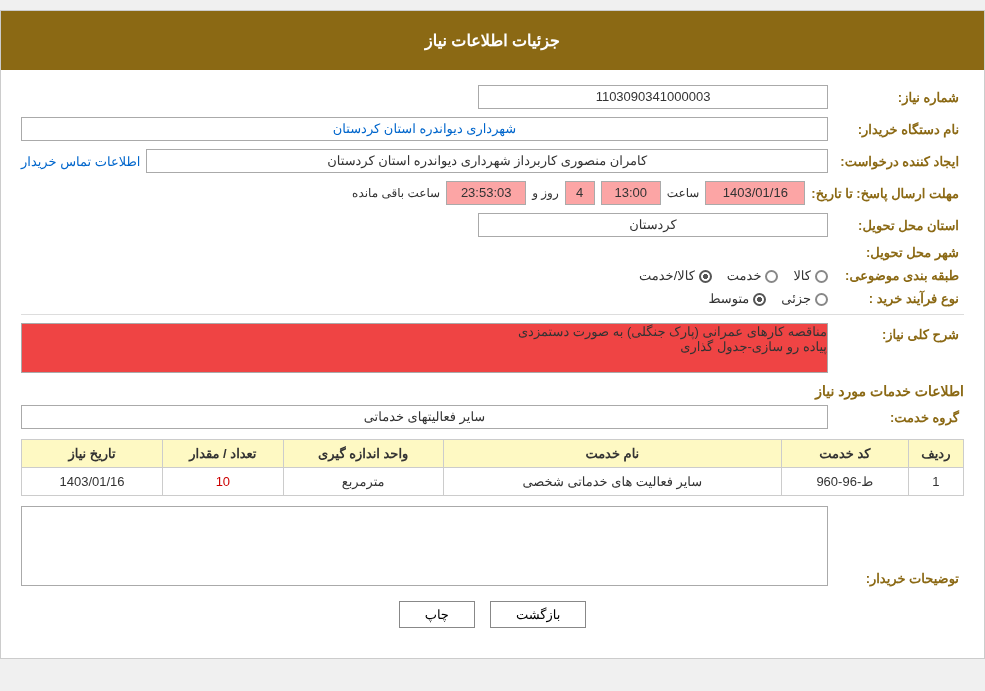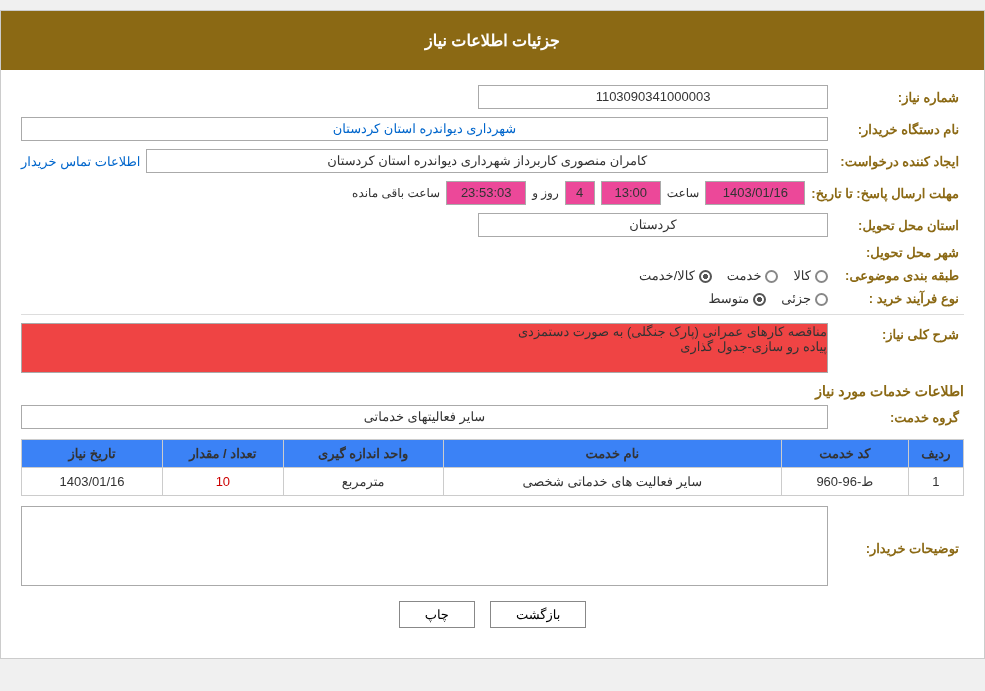--- a/index.html
+++ b/index.html
@@ -56,21 +56,21 @@
     }
     .datetime-row {
       display: flex;
       align-items: center;
       gap: 6px;
       flex: 1;
     }
     .datetime-box {
       border: 1px solid #aaa;
       padding: 3px 8px;
-      background: #ec4899;
+      background: #fca5a5;
       min-height: 24px;
       text-align: center;
     }
     .small-label {
       white-space: nowrap;
       font-size: 12px;
     }
     .section-title {
       color: #8B6914;
       font-weight: bold;
@@ -116,21 +116,21 @@
     }
     .table-section {
       margin-top: 10px;
     }
     .data-table {
       width: 100%;
       border-collapse: collapse;
       direction: rtl;
     }
     .data-table th {
-      background: #3b82f6;
+      background: #fef9c3;
       border: 1px solid #ccc;
       padding: 6px 1px;
       text-align: center;
       font-weight: bold;
       color: #333;
     }
     .data-table td {
       border: 1px solid #ccc;
       padding: 6px 8px;
       text-align: center;
@@ -290,21 +290,21 @@
             <td>ط-96-960</td>
             <td>سایر فعالیت های خدماتی شخصی</td>
             <td>مترمربع</td>
             <td class="red-text">10</td>
             <td>1403/01/16</td>
           </tr>
         </tbody>
       </table>
     </div>
 
-    <div class="form-row" style="align-items:center; margin-top:10px;">
+    <div class="form-row" style="align-items:flex-end; margin-top:10px;">
       <span class="form-label" style="padding-top:4px;">توضیحات خریدار:</span>
       <textarea class="textarea-box" style=""></textarea>
     </div>
 
     <div class="buttons-row">
       <button class="btn btn-back">بازگشت</button>
       <button class="btn btn-print">چاپ</button>
     </div>
   </div>
 </div>

